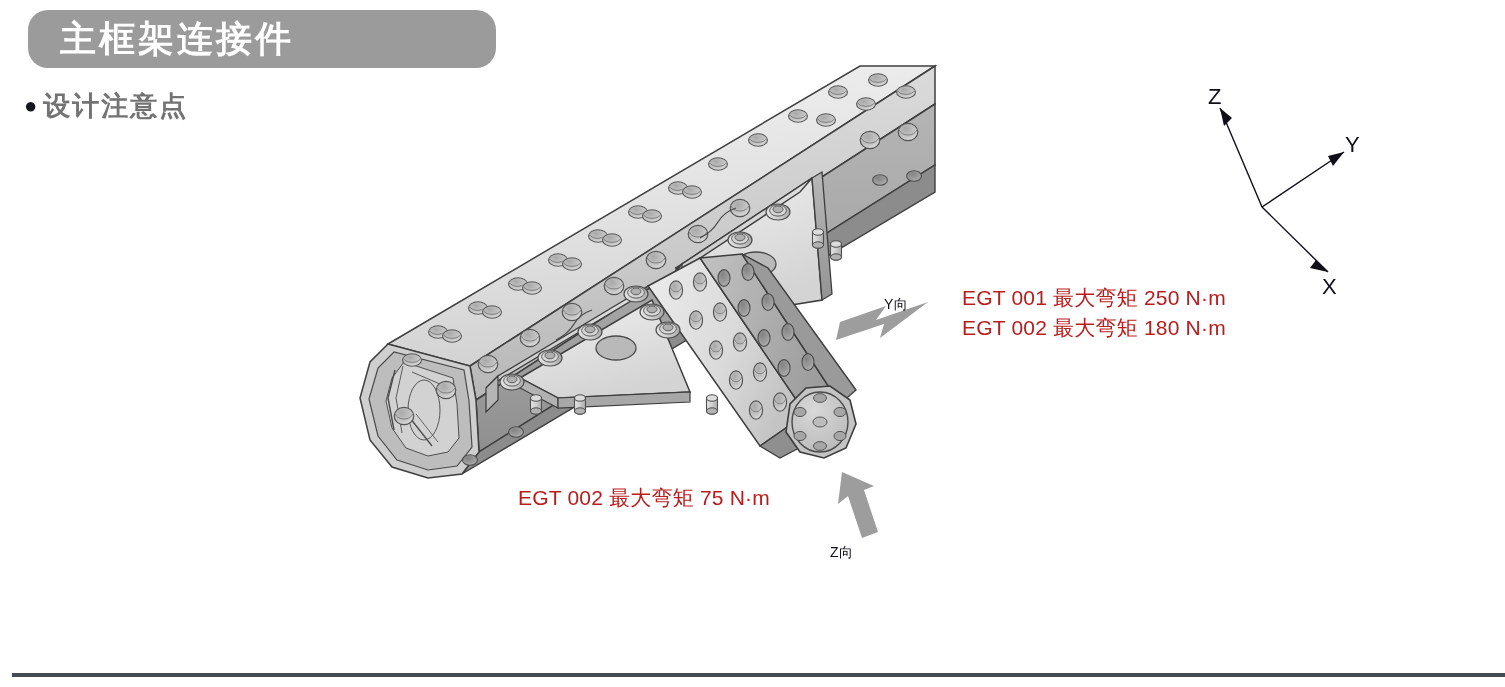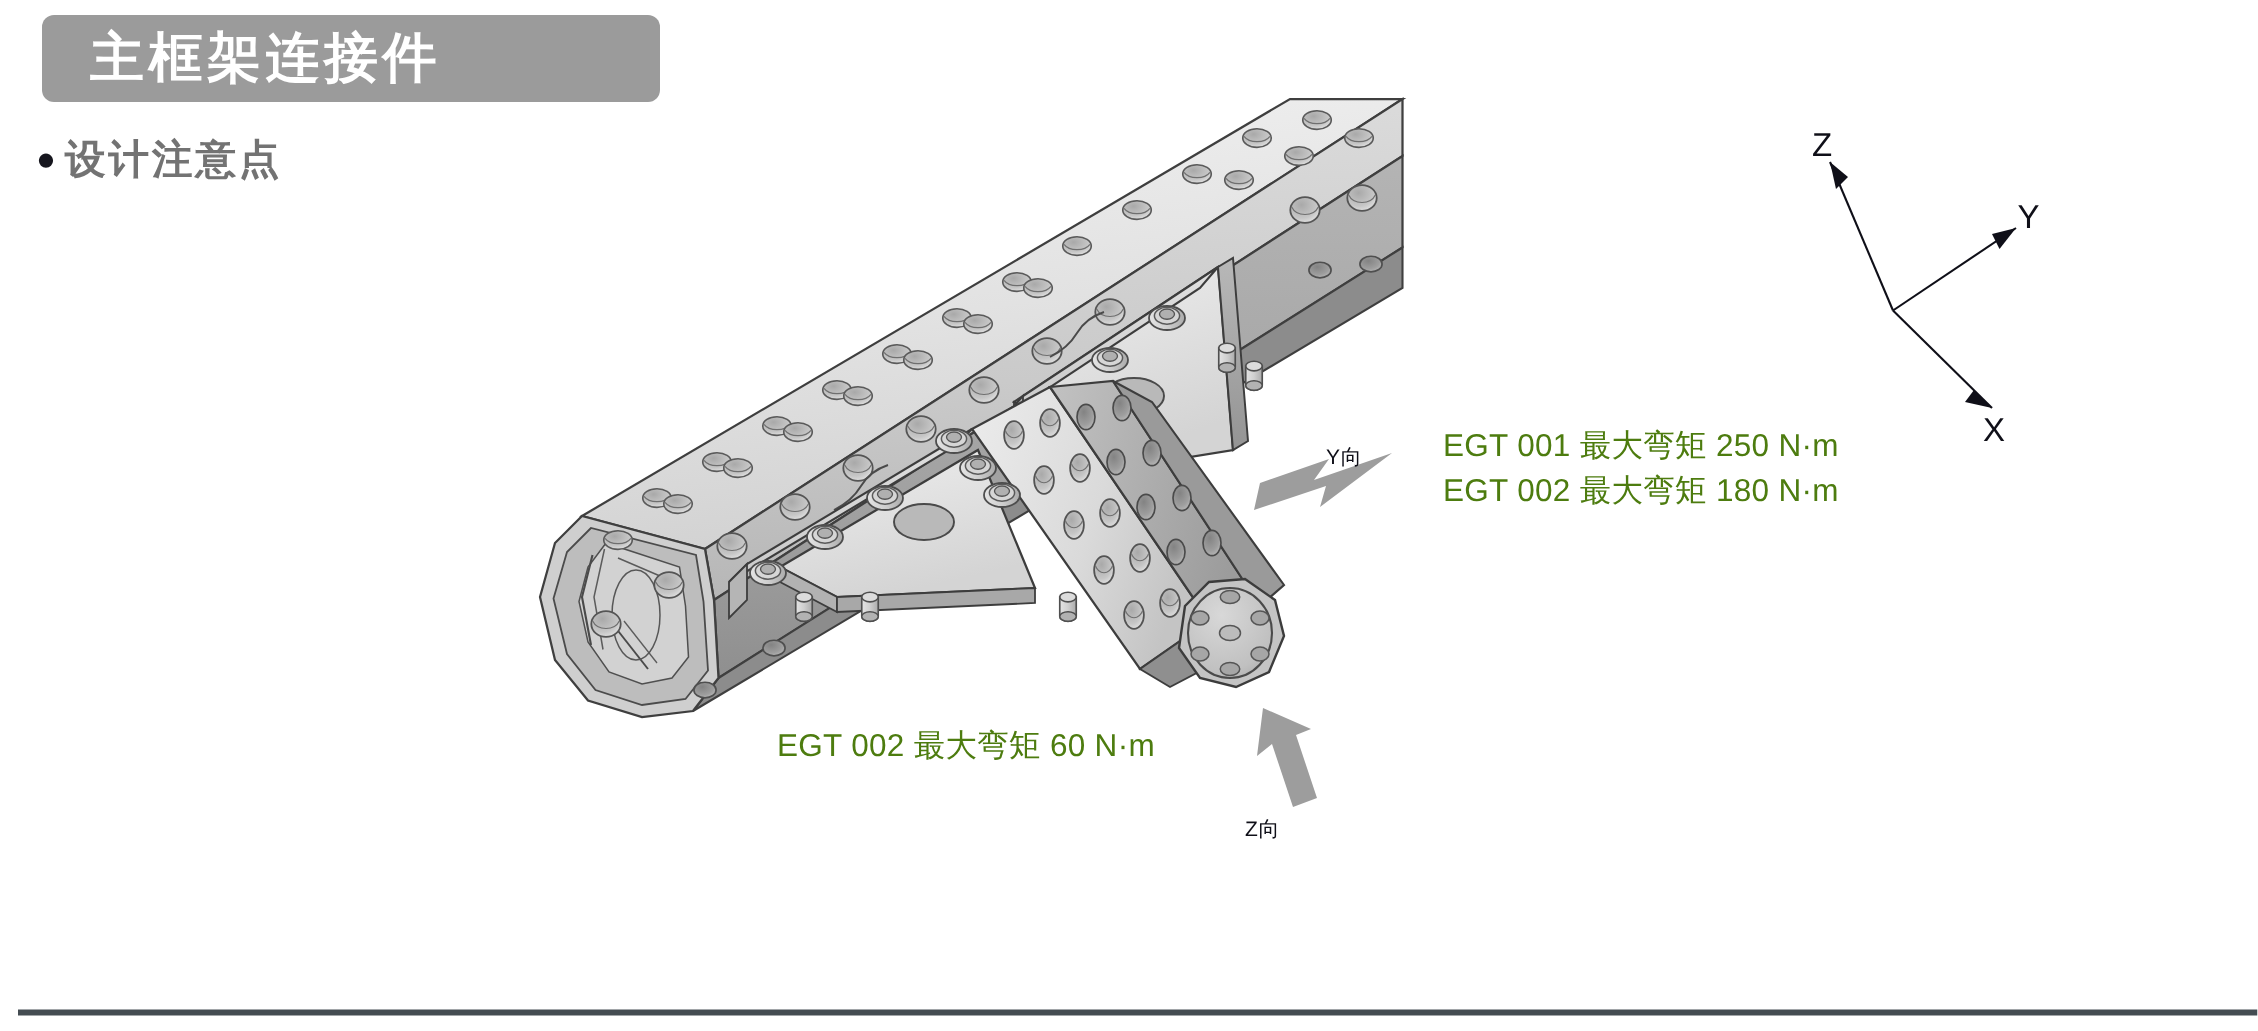--- a/index.html
+++ b/index.html
@@ -14,24 +14,24 @@
     overflow: hidden;
     font-family: "Liberation Sans", "DejaVu Sans", sans-serif;
     color: #1a1a22;
   }
 
   
   #title-badge {
     position: absolute;
     left: 28px;
     top: 10px;
-    width: 412px;
+    width: 468px;
     height: 58px;
     background: #9b9b9b;
-    border-radius: 8px;
+    border-radius: 20px;
     box-sizing: border-box;
   }
   #title-badge-text {
     position: absolute;
     left: 32px;
     top: 50%;
     transform: translateY(-50%);
     font-size: 36px;
     font-weight: bold;
     letter-spacing: 3px;
@@ -70,21 +70,21 @@
     pointer-events: none;
   }
   #drawing-stage svg { display: block; }
 
   
   .callout {
     position: absolute;
     white-space: nowrap;
     font-size: 21px;
     line-height: 30px;
-    color: #4d7c0f;
+    color: #b91c1c;
     letter-spacing: 0.2px;
   }
   #callout-y {
     left: 962px;
     top: 283px;
   }
   #callout-z {
     left: 518px;
     top: 483px;
   }
@@ -413,21 +413,21 @@
   </g>
 </svg>
 </div>
 
 <div class="callout" id="callout-y">
   <div>EGT 001 最大弯矩 250 N·m</div>
   <div>EGT 002 最大弯矩 180 N·m</div>
 </div>
 
 <div class="callout" id="callout-z">
-  <div>EGT 002 最大弯矩 60 N·m</div>
+  <div>EGT 002 最大弯矩 75 N·m</div>
 </div>
 
 <div class="dir-label" id="dir-label-y">Y向</div>
 <div class="dir-label" id="dir-label-z">Z向</div>
 
 <div class="axis-label" id="axis-label-z">Z</div>
 <div class="axis-label" id="axis-label-y">Y</div>
 <div class="axis-label" id="axis-label-x">X</div>
 
 <div id="footer-rule"></div>

